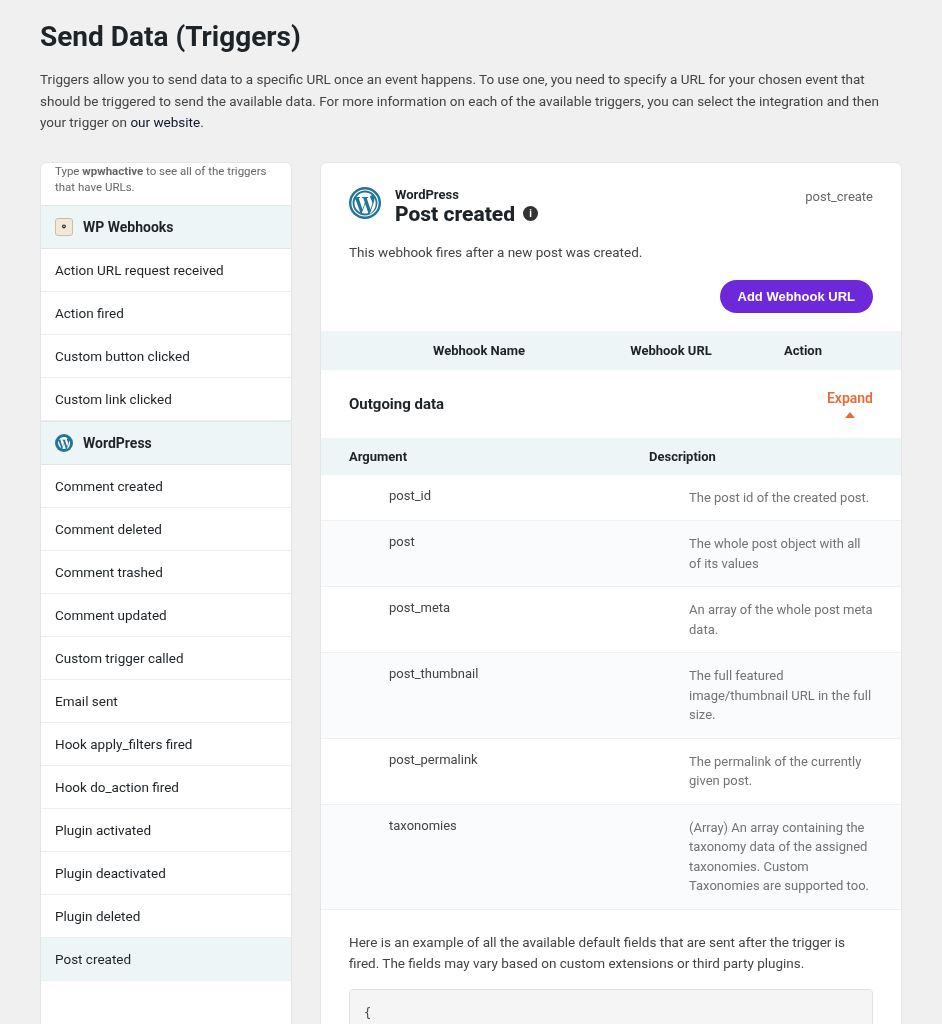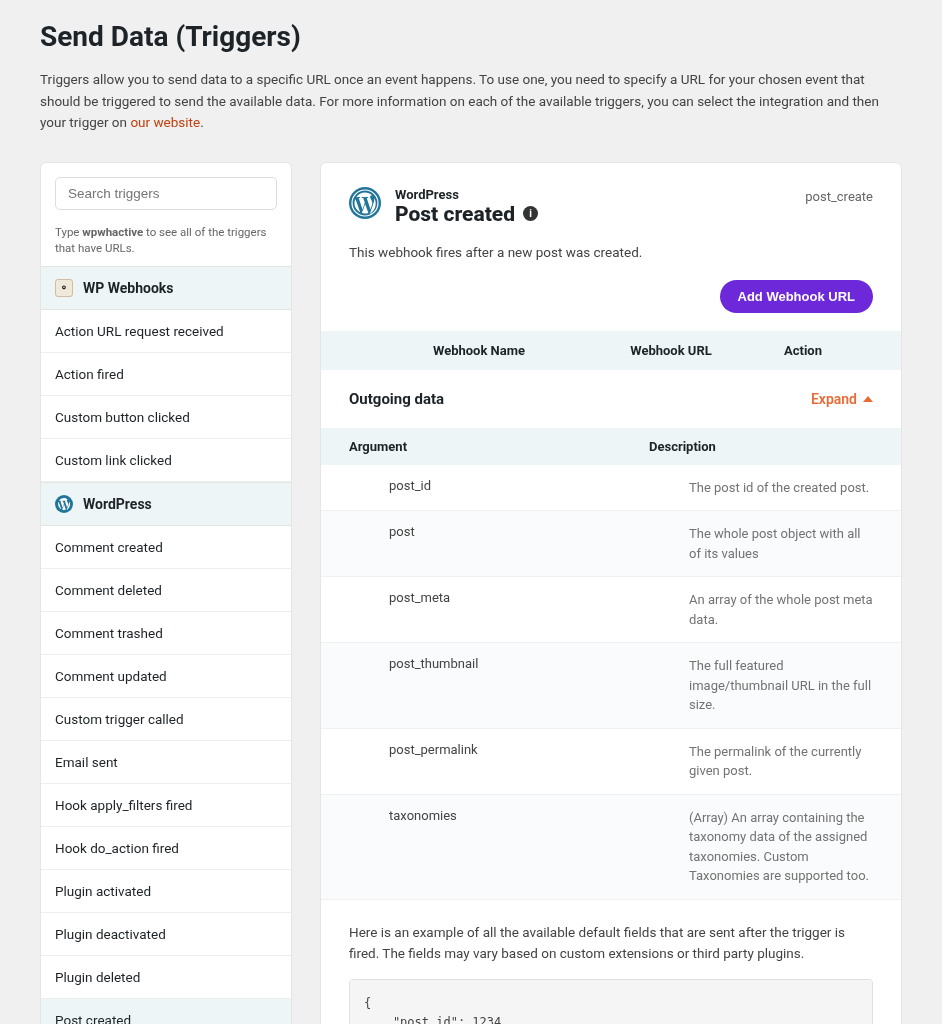--- a/index.html
+++ b/index.html
@@ -13,21 +13,21 @@
   font-size: 28px;
   font-weight: 700;
   margin-bottom: 16px;
 }
 .page-desc {
   font-size: 13.5px;
   color: #444;
   line-height: 1.6;
   margin-bottom: 28px;
 }
-.page-desc a { color: #c2410c; text-decoration: none; }
+.page-desc a { color: #0f172a; text-decoration: none; }
 .layout { display: flex; gap: 28px; }
 .sidebar {
   width: 252px;
   background: #fff;
   border-radius: 6px;
   border: 1px solid #e5e5e5;
   overflow: hidden;
 }
 .search-wrap { padding: 14px; }
 .search-input {
@@ -139,20 +139,21 @@
 }
 .section-title { font-size: 15px; font-weight: 700; }
 .expand-link {
   color: #e86b35;
   font-size: 14px;
   font-weight: 600;
   display: flex;
   align-items: center;
   gap: 6px;
   cursor: pointer;
+  flex-direction: column;
 }
 .chev-up {
   width: 0; height: 0;
   border-left: 5px solid transparent;
   border-right: 5px solid transparent;
   border-bottom: 6px solid #e86b35;
 }
 .args-header {
   display: flex;
   background: #eef5f7;
@@ -197,23 +198,20 @@
 </head>
 <body>
 
 <h1 class="page-title">Send Data (Triggers)</h1>
 <p class="page-desc">
   <span>Triggers allow you to send data to a specific URL once an event happens. To use one, you need to specify a URL for your chosen event that should be triggered to send the available data. For more information on each of the available triggers, you can select the integration and then your trigger on </span><a href="#">our website</a><span>.</span>
 </p>
 
 <div class="layout">
   <aside class="sidebar">
-    <div class="search-wrap">
-      <input class="search-input" placeholder="Search triggers" style="">
-    </div>
     <div class="search-hint">
       <span>Type </span><b>wpwhactive</b><span> to see all of the triggers that have URLs.</span>
     </div>
     <div id="sidebar-groups">
         <div class="group-header">
           <span class="ico">
             <span class="wpw-ico">⚬</span>
           </span>
           <span>WP Webhooks</span>
         </div>

